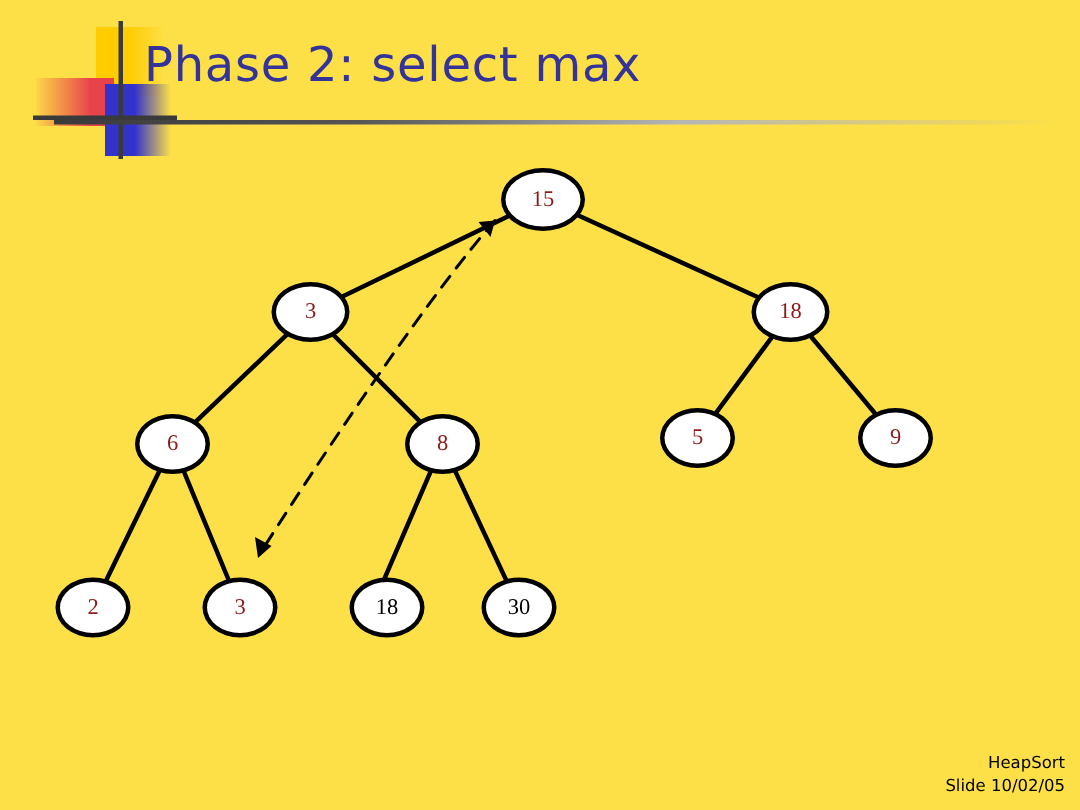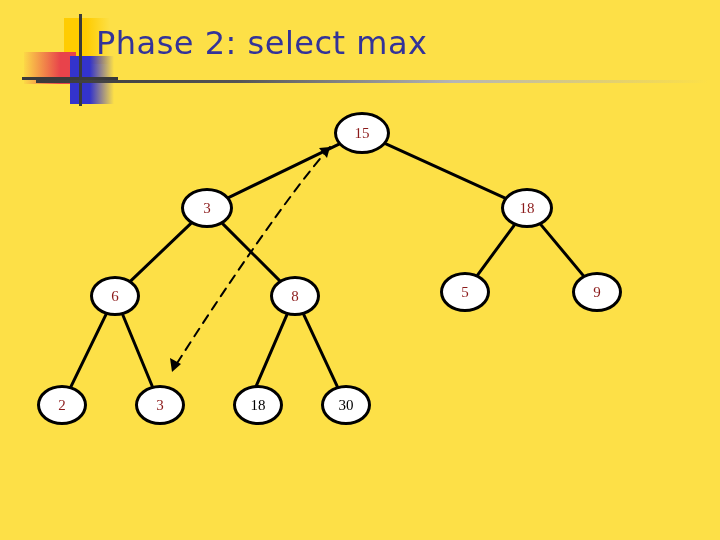--- a/index.html
+++ b/index.html
@@ -187,14 +187,18 @@
         <span>3</span>
       </div>
       <div class="node dark" style="left: 233px; top: 385px; width: 44px; height: 34px;">
         <span>18</span>
       </div>
       <div class="node dark" style="left: 321px; top: 385px; width: 44px; height: 34px;">
         <span>30</span>
       </div>
     </div>
 
+  <div id="footer">
+    <div>HeapSort</div>
+    <div>Slide 10/02/05</div>
+  </div>
 
 </div>
 
 </body></html>

